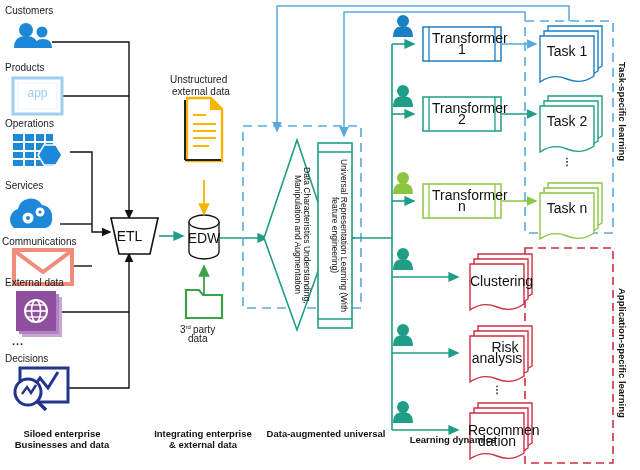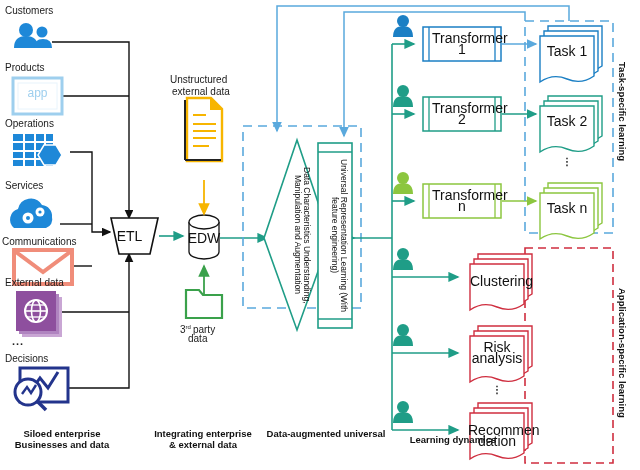--- a/index.html
+++ b/index.html
@@ -303,21 +303,21 @@
   <div class="boxtxt" style="left:432px; top:114px; width:60px;">2</div>
   <div class="boxtxt" style="left:432px; top:190px; width:60px;">Transformer</div>
   <div class="boxtxt" style="left:432px; top:201px; width:60px;">n</div>
 
   <div class="boxtxt" style="left:540px; top:46px;  width:54px;">Task 1</div>
   <div class="boxtxt" style="left:540px; top:116px; width:54px;">Task 2</div>
   <div class="boxtxt" style="left:540px; top:203px; width:54px;">Task n</div>
   <div class="vdots" style="left:552px; top:160px; width:30px;">⋮</div>
 
   <div class="boxtxt" style="left:470px; top:276px; width:54px;">Clustering</div>
-  <div class="boxtxt" style="left:470px; top:342px; width:54px;">Risk</div>
+  <div class="boxtxt" style="left:470px; top:342px; width:54px;padding-left:8px;">Risk</div>
   <div class="boxtxt" style="left:470px; top:353px; width:54px;">analysis</div>
   <div class="boxtxt" style="left:468px; top:425px; width:58px;">Recommen</div>
   <div class="boxtxt" style="left:468px; top:436px; width:58px;">dation</div>
   <div class="vdots" style="left:482px; top:388px; width:30px;">⋮</div>
 
   <div class="vtxt-b" style="left:617px; top:62px;">Task-specific learning</div>
   <div class="vtxt-b" style="left:617px; top:288px;">Application-specific learning</div>
 
   <div class="lbl-bold" style="left:0px;   top:428px; width:124px;">Siloed enterprise</div>
   <div class="lbl-bold" style="left:0px;   top:439px; width:124px;">Businesses and data</div>

